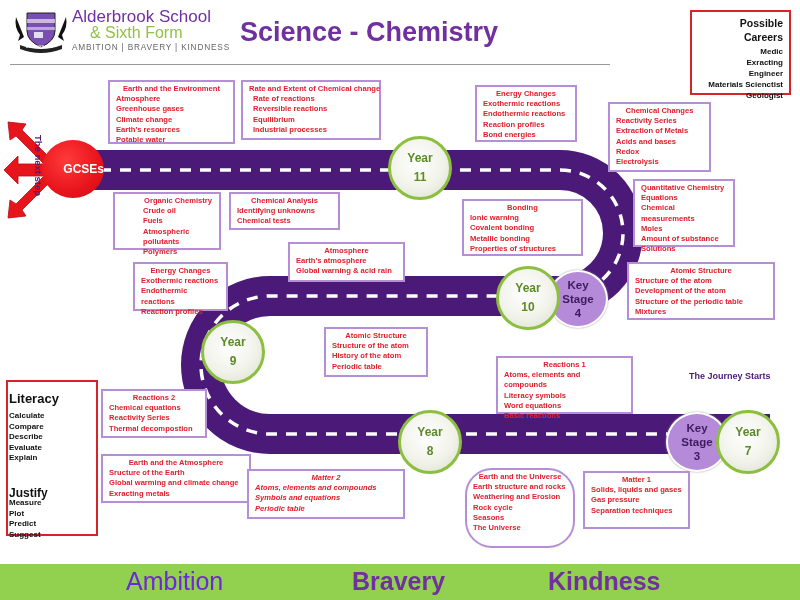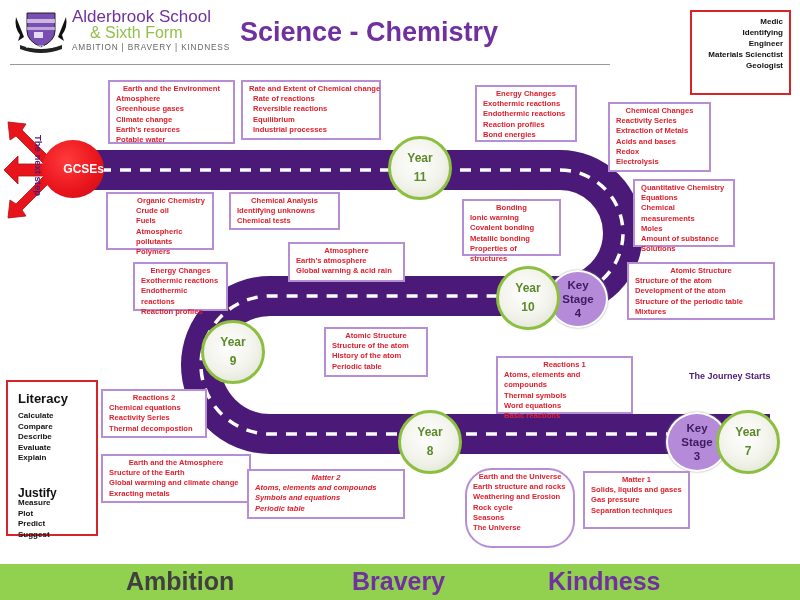--- a/index.html
+++ b/index.html
@@ -34,28 +34,29 @@
   <div style="position:absolute;left:14px;top:38px;font-size:3.5px;color:#fff;letter-spacing:0.3px;">ALDERBROOK</div>
 </div>
 <div class="abs" style="left:72px;top:7px;font-size:17px;color:#7030a0;white-space:nowrap;">Alderbrook School</div>
 <div class="abs" style="left:90px;top:24px;font-size:16px;color:#92c04a;white-space:nowrap;">&amp; Sixth Form</div>
 <div class="abs" style="left:72px;top:42px;font-size:8.3px;color:#666;letter-spacing:0.8px;white-space:nowrap;">AMBITION | BRAVERY | KINDNESS</div>
 
 <div class="abs" style="left:240px;top:17px;font-size:27px;font-weight:bold;color:#7030a0;white-space:nowrap;">Science - Chemistry</div>
 <div class="abs" style="left:10px;top:64px;width:600px;height:1px;background:#999;"></div>
 
 <div class="redbox" style="left:690px;top:10px;width:101px;height:85px;padding:4px 6px;text-align:right;">
+  <div style="font-size:10.5px;line-height:14px;margin-bottom:2px;">Possible Careers</div>
   <div style="font-size:8px;line-height:11px;">Medic</div>
-  <div style="font-size:8px;line-height:11px;">Identifying</div>
+  <div style="font-size:8px;line-height:11px;">Exracting</div>
   <div style="font-size:8px;line-height:11px;">Engineer</div>
   <div style="font-size:8px;line-height:11px;white-space:nowrap;">Materials Scienctist</div>
   <div style="font-size:8px;line-height:11px;">Geologist</div>
 </div>
 
-<div class="redbox" style="left:6px;top:380px;width:92px;height:156px;padding:8px 10px;">
+<div class="redbox" style="left:6px;top:380px;width:92px;height:156px;padding:8px 1px;">
   <div style="font-size:13px;line-height:18px;margin-bottom:3px;">Literacy</div>
   <div style="font-size:8px;line-height:10.5px;">Calculate</div>
   <div style="font-size:8px;line-height:10.5px;">Compare</div>
   <div style="font-size:8px;line-height:10.5px;">Describe</div>
   <div style="font-size:8px;line-height:10.5px;">Evaluate</div>
   <div style="font-size:8px;line-height:10.5px;">Explain</div>
   <div style="font-size:12px;line-height:10.5px;margin-top:24px;">Justify</div>
   <div style="font-size:8px;line-height:10.5px;">Measure</div>
   <div style="font-size:8px;line-height:10.5px;">Plot</div>
   <div style="font-size:8px;line-height:10.5px;">Predict</div>
@@ -134,21 +135,21 @@
 
 <div class="topic" style="left:608px;top:102px;width:103px;height:70px;">
   <div class="t-title">Chemical Changes</div>
   <div>Reactivity Series</div>
   <div>Extraction of Metals</div>
   <div>Acids and bases</div>
   <div>Redox</div>
   <div>Electrolysis</div>
 </div>
 
-<div class="topic" style="left:106px;top:192px;width:108px;height:58px;padding-left:28px;">
+<div class="topic" style="left:113px;top:192px;width:108px;height:58px;padding-left:28px;">
   <div class="t-title">Organic Chemistry</div>
   <div>Crude oil</div>
   <div>Fuels</div>
   <div>Atmospheric pollutants</div>
   <div>Polymers</div>
 </div>
 
 <div class="topic" style="left:229px;top:192px;width:111px;height:38px;">
   <div class="t-title">Chemical Analysis</div>
   <div>Identifying unknowns</div>
@@ -157,21 +158,21 @@
 
 <div class="topic lefttitle" style="left:633px;top:179px;width:102px;height:68px;">
   <div class="t-title">Quantitative Chemistry</div>
   <div>Equations</div>
   <div>Chemical measurements</div>
   <div>Moles</div>
   <div>Amount of substance</div>
   <div>Solutions</div>
 </div>
 
-<div class="topic" style="left:462px;top:199px;width:99px;height:57px;">
+<div class="topic" style="left:462px;top:199px;width:121px;height:57px;">
   <div class="t-title">Bonding</div>
   <div>Ionic warning</div>
   <div>Covalent bonding</div>
   <div>Metallic bonding</div>
   <div>Properties of structures</div>
 </div>
 
 <div class="topic" style="left:288px;top:242px;width:117px;height:40px;">
   <div class="t-title">Atmosphere</div>
   <div>Earth's atmosphere</div>
@@ -196,21 +197,21 @@
 <div class="topic" style="left:324px;top:327px;width:104px;height:50px;">
   <div class="t-title">Atomic Structure</div>
   <div>Structure of the atom</div>
   <div>History of the atom</div>
   <div>Periodic table</div>
 </div>
 
 <div class="topic" style="left:496px;top:356px;width:137px;height:58px;">
   <div class="t-title">Reactions 1</div>
   <div>Atoms, elements and compounds</div>
-  <div>Thermal symbols</div>
+  <div>Literacy symbols</div>
   <div>Word equations</div>
   <div>Basic reactions</div>
 </div>
 
 <div class="topic" style="left:101px;top:389px;width:106px;height:49px;">
   <div class="t-title">Reactions 2</div>
   <div>Chemical equations</div>
   <div>Reactivity Series</div>
   <div>Thermal decompostion</div>
 </div>
@@ -239,16 +240,16 @@
 </div>
 
 <div class="topic" style="left:583px;top:471px;width:107px;height:58px;">
   <div class="t-title">Matter 1</div>
   <div>Solids, liquids and gases</div>
   <div>Gas pressure</div>
   <div>Separation techniques</div>
 </div>
 
 <div class="abs" style="left:0;top:564px;width:800px;height:36px;background:#92d050;">
-  <span class="abs" style="left:126px;top:3px;font-size:25px;font-weight:bold;color:#404040;">Ambition</span>
+  <span class="abs" style="left:126px;top:3px;font-size:25px;font-weight:normal;color:#6d28d9;">Ambition</span>
   <span class="abs" style="left:352px;top:3px;font-size:25px;font-weight:bold;color:#7030a0;">Bravery</span>
   <span class="abs" style="left:548px;top:3px;font-size:25px;font-weight:bold;color:#7030a0;">Kindness</span>
 </div>
 
 </body></html>

